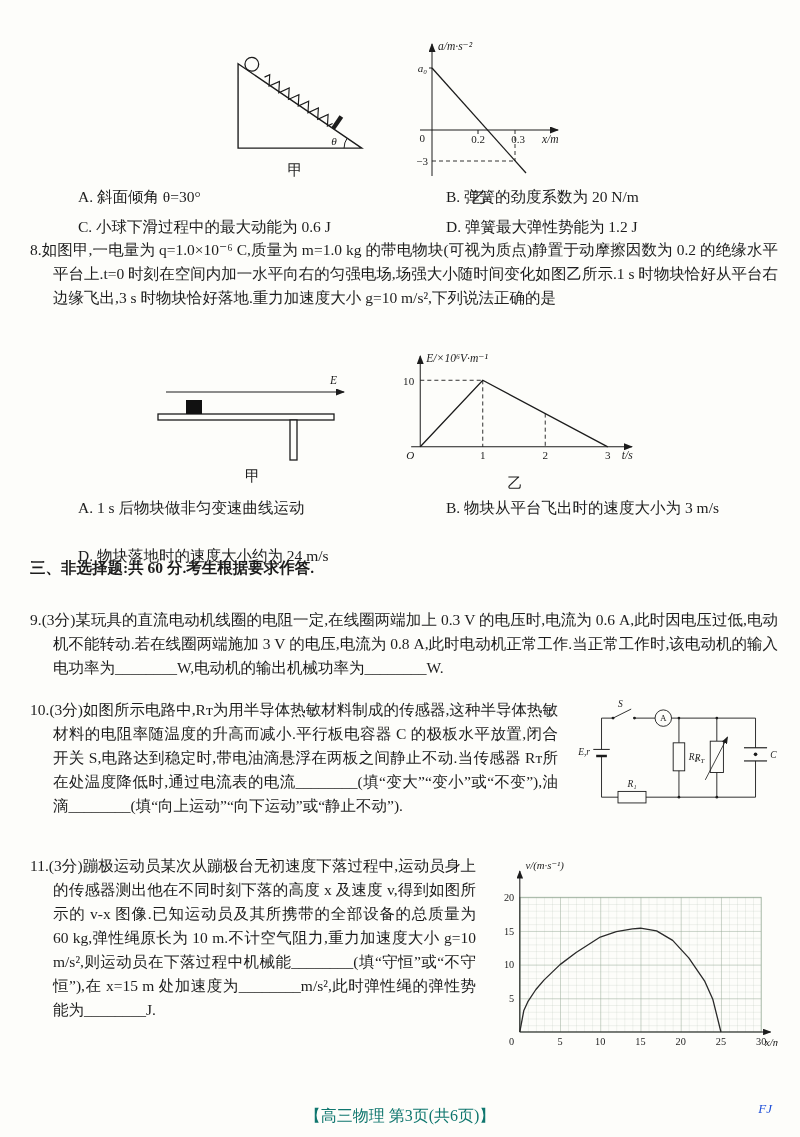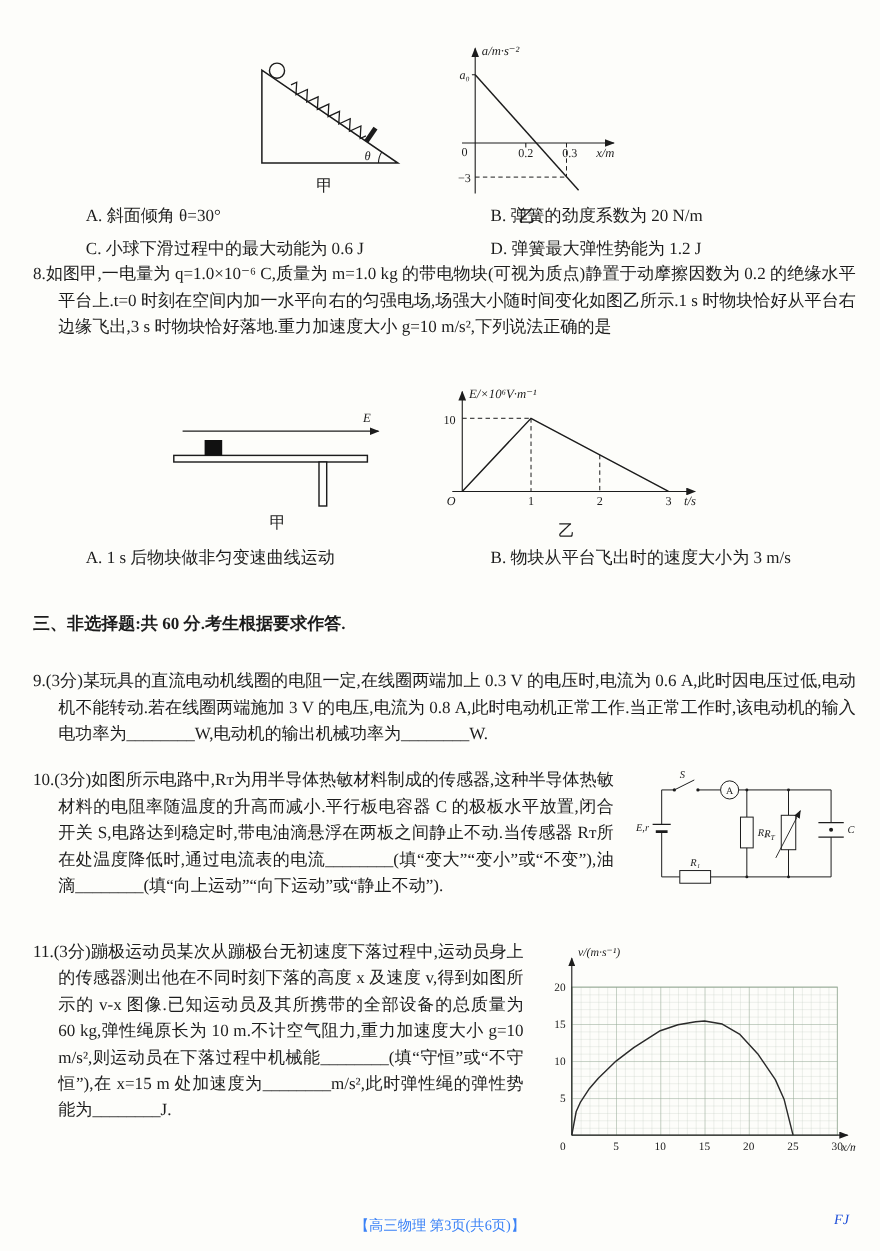--- a/index.html
+++ b/index.html
@@ -18,21 +18,21 @@
   .figcap { text-align:center; font-size:15px; margin-top:1px; }
   .sec-title { font-weight:bold; }
   .float-fig { float:right; margin:2px 0 6px 12px; }
   svg { display:block; margin:0 auto; }
   svg text { font-family:"Liberation Serif","DejaVu Serif",serif; fill:#1c1c1c; font-size:12px; }
   .tick { font-size:11px; }
   .axlab { font-size:11.5px; font-style:italic; }
   .ital { font-style:italic; }
   .circlab { font-size:11.5px; font-style:italic; }
   .sub { font-size:8.5px; }
-  .footer-center { text-align:center; font-size:13px; color:#3b82f6; }
+  .footer-center { text-align:center; font-size:16px; color:#0f766e; }
   .footer-right { font-size:13px; color:#1d4ed8;font-style:italic; }
   line, path, polyline, rect, circle { vector-effect:none; }
 </style>
 </head>
 <body>
 
 <div class="page">
 
   <svg width="0" height="0" style="position:absolute" aria-hidden="true">
     <defs>
@@ -111,20 +111,21 @@
       <text x="154" y="110" class="tick" text-anchor="middle">2</text>
       <text x="216" y="110" class="tick" text-anchor="middle">3</text>
       <text x="230" y="110" class="axlab">t/s</text>
     </svg>
     <div class="figcap">乙</div>
   </div>
 
   <div class="abs opt-grid" style="left:62px; top:496px; width:716px; row-gap:24px;">
     <div>A. 1 s 后物块做非匀变速曲线运动</div>
     <div>B. 物块从平台飞出时的速度大小为 3 m/s</div>
+    <div>D. 物块落地时的速度大小约为 24 m/s</div>
   </div>
 
   <div class="abs sec-title" style="left:30px; top:556px; width:740px;">三、非选择题:共 60 分.考生根据要求作答.</div>
 
   <div class="abs question hang" style="left:30px; top:584px; width:748px;margin-top:24px;"><span>9.</span><span>(3分)</span><span>某玩具的直流电动机线圈的电阻一定,在线圈两端加上 0.3 V 的电压时,电流为 0.6 A,此时因电压过低,电动机不能转动.若在线圈两端施加 3 V 的电压,电流为 0.8 A,此时电动机正常工作.当正常工作时,该电动机的输入电功率为________W,电动机的输出机械功率为________W.</span></div>
 
   <div class="abs question hang" style="left:30px; top:698px; width:748px;">
     <span class="float-fig" style="text-indent:0;">
       <svg width="208" height="112" viewBox="0 0 252 136">
 

